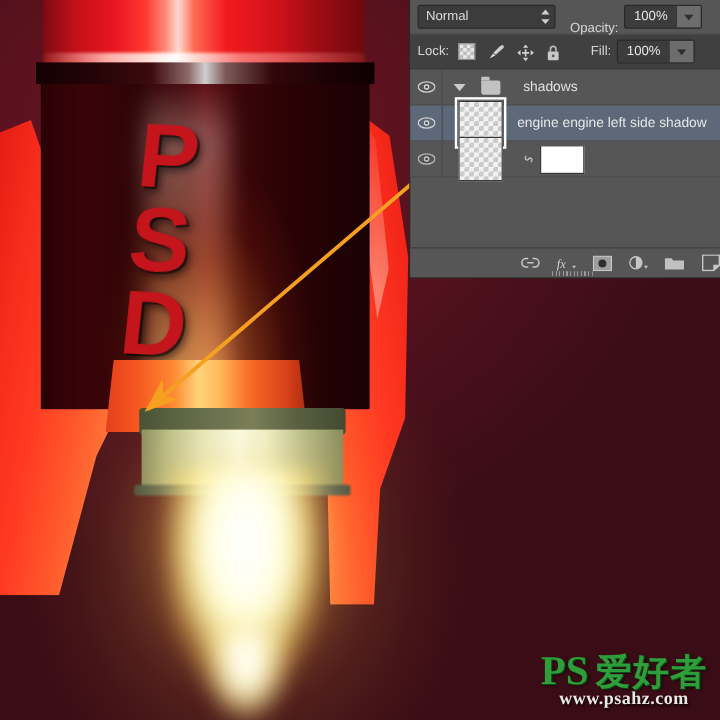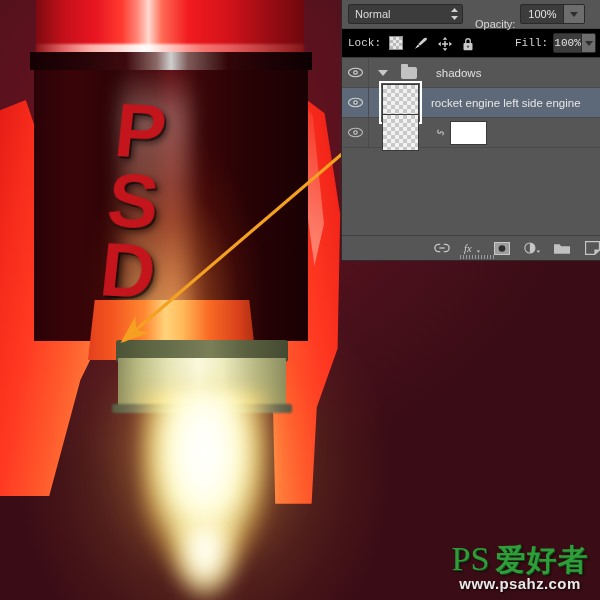--- a/index.html
+++ b/index.html
@@ -116,28 +116,28 @@
   .plume-tail{position:absolute;left:168px;top:520px;width:74px;height:100px;
     background:radial-gradient(ellipse 36px 56px at 37px 30px,
       #ffffff 0%,#fffbdc 40%,rgba(255,235,150,.55) 70%,rgba(255,200,90,0) 100%);
     filter:blur(9px);}
 
   
   .arrow-svg{position:absolute;left:0;top:0;width:600px;height:600px;
     pointer-events:none;}
 
   
-  .ps-panel{position:absolute;left:342px;top:0;width:258px;height:260px;
+  .ps-panel{position:absolute;left:342px;top:0;width:258px;height:231px;
     background:#565656;color:#d8d8d8;font-size:11px;
     box-shadow:-1px 0 0 #2b2b2b, 0 1px 0 #2b2b2b;}
 
   .ps-row-blend{display:flex;align-items:center;height:28px;padding:0 4px 0 6px;
     background:#565656;border-bottom:1px solid #4a4a4a;}
   .ps-row-lock{display:flex;align-items:center;height:28px;padding:0 4px 0 6px;
-    background:#000000;border-bottom:1px solid #3c3c3c;font-family:Liberation Mono, monospace;}
+    background:#404040;border-bottom:1px solid #3c3c3c;}
 
   .blend-select{width:104px;height:18px;background:#3c3c3c;
     border:1px solid #2a2a2a;border-radius:2px;
     display:flex;align-items:center;justify-content:space-between;
     padding:0 3px 0 6px;color:#dcdcdc;font-size:11px;}
   .spinner{width:9px;height:14px;display:flex;flex-direction:column;
     align-items:center;justify-content:center;gap:1px;color:#cfcfcf;
     font-size:7px;line-height:6px;}
 
   .lbl{color:#d5d5d5;font-size:11px;}
@@ -149,21 +149,21 @@
     display:flex;align-items:center;justify-content:center;color:#2e2e2e;font-size:8px;}
 
   .lock-icons{display:flex;align-items:center;gap:11px;margin-left:8px;}
   .lk{width:13px;height:13px;display:block;}
   .checkerbox{width:12px;height:12px;
     background-image:
       linear-gradient(45deg,#b9b9b9 25%,transparent 25%,transparent 75%,#b9b9b9 75%),
       linear-gradient(45deg,#b9b9b9 25%,transparent 25%,transparent 75%,#b9b9b9 75%);
     background-size:6px 6px;background-position:0 0,3px 3px;
     background-color:#e8e8e8;border:1px solid #8f8f8f;}
-  .fill-lbl{margin-left:40px;margin-right:5px;}
+  .fill-lbl{margin-left:24px;margin-right:5px;}
 
   .layer-list{background:#565656;}
   .layer-row{display:flex;align-items:center;height:29px;
     border-bottom:1px solid #4a4a4a;position:relative;}
   .layer-row.selected{background:#5d6878;}
   .eye-cell{width:26px;height:29px;display:flex;align-items:center;justify-content:center;
     border-right:1px solid #4a4a4a;}
   .eye{width:15px;height:11px;display:block;}
   .group-cell{display:flex;align-items:center;gap:13px;padding-left:9px;}
   .tri{width:0;height:0;border-left:5px solid transparent;border-right:5px solid transparent;
@@ -195,27 +195,27 @@
     color:#c6c6c6;}
   .grip{position:absolute;left:50%;bottom:1px;transform:translateX(-50%);
     width:34px;height:4px;
     background-image:repeating-linear-gradient(90deg,#9a9a9a 0 1px,transparent 1px 3px);}
 
   
   .wm{position:absolute;right:6px;bottom:6px;width:148px;height:56px;
     display:flex;flex-direction:column;align-items:center;justify-content:center;
     pointer-events:none;}
   .wm-top{display:flex;align-items:baseline;gap:6px;}
-  .wm-ps{font-family:"Liberation Serif","DejaVu Serif",serif;font-weight:normal;
+  .wm-ps{font-family:"Liberation Serif","DejaVu Serif",serif;font-weight:bold;
     font-size:34px;color:#2f9e3a;line-height:1;
     text-shadow:1px 1px 0 #0d4a16, 2px 2px 2px rgba(0,0,0,.55);}
   .wm-cn{font-family:"DejaVu Sans","Liberation Sans",sans-serif;font-weight:bold;
     font-size:30px;color:#2f9e3a;letter-spacing:1px;
     text-shadow:1px 1px 0 #0d4a16, 2px 2px 2px rgba(0,0,0,.55);}
-  .wm-url{font-family:Liberation Sans, sans-serif;font-weight:bold;
+  .wm-url{font-family:Liberation Serif, serif;font-weight:bold;
     font-size:15px;color:#e9e9e9;margin-top:-6px;letter-spacing:.4px;
     text-shadow:1px 1px 2px rgba(0,0,0,.8);}
 </style>
 </head>
 <body>
 
 <div id="stage">
 
   <div class="art">
     <div class="backdrop"></div>
@@ -341,21 +341,21 @@
             <svg width="15" height="11" viewBox="0 0 15 11">
               <ellipse cx="7.5" cy="5.5" rx="7" ry="4.2" fill="none" stroke="#d0d0d0" stroke-width="1.1"></ellipse>
               <circle cx="7.5" cy="5.5" r="2.3" fill="#d8d8d8"></circle>
               <circle cx="7.5" cy="5.5" r="1.1" fill="#3a3a3a"></circle>
             </svg>
           </span>
         </span>
         <span class="thumb-cell">
           <span class="thumb sel"></span>
         </span>
-        <span class="layer-name">rocket engine left side engine</span>
+        <span class="layer-name">engine engine left side shadow</span>
       </div>
 
 
 
       <div class="layer-row">
         <span class="eye-cell">
           <span class="eye">
             <svg width="15" height="11" viewBox="0 0 15 11">
               <ellipse cx="7.5" cy="5.5" rx="7" ry="4.2" fill="none" stroke="#b8b8b8" stroke-width="1.1"></ellipse>
               <circle cx="7.5" cy="5.5" r="2.3" fill="#c8c8c8"></circle>

